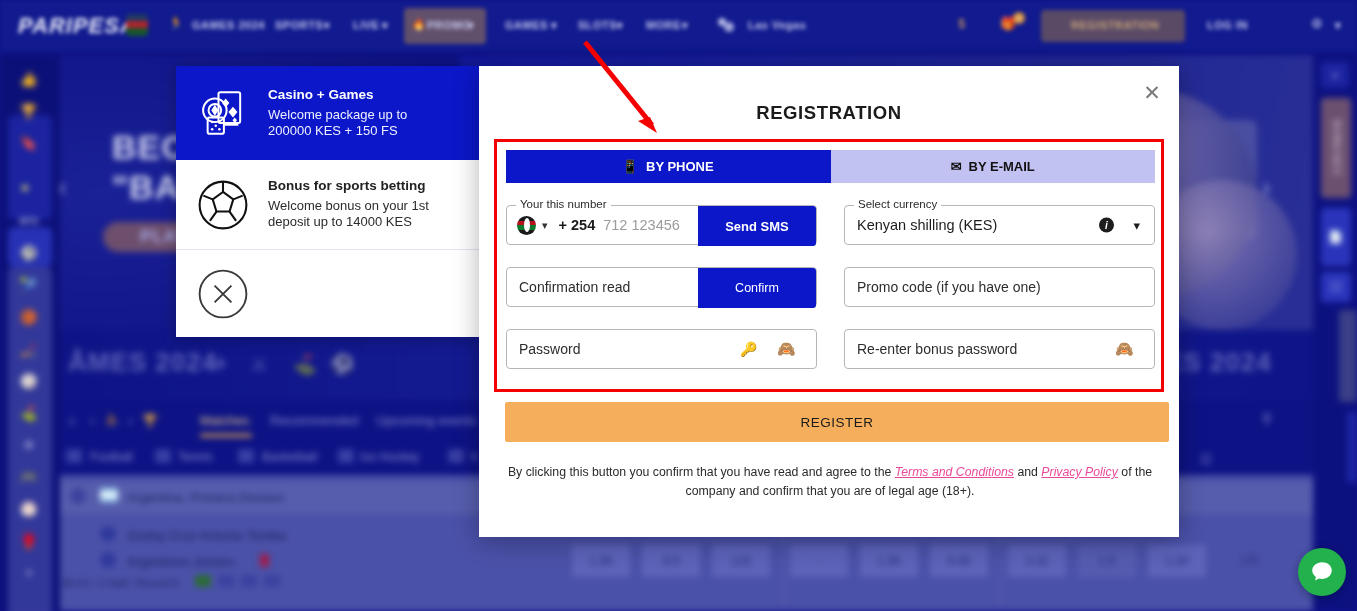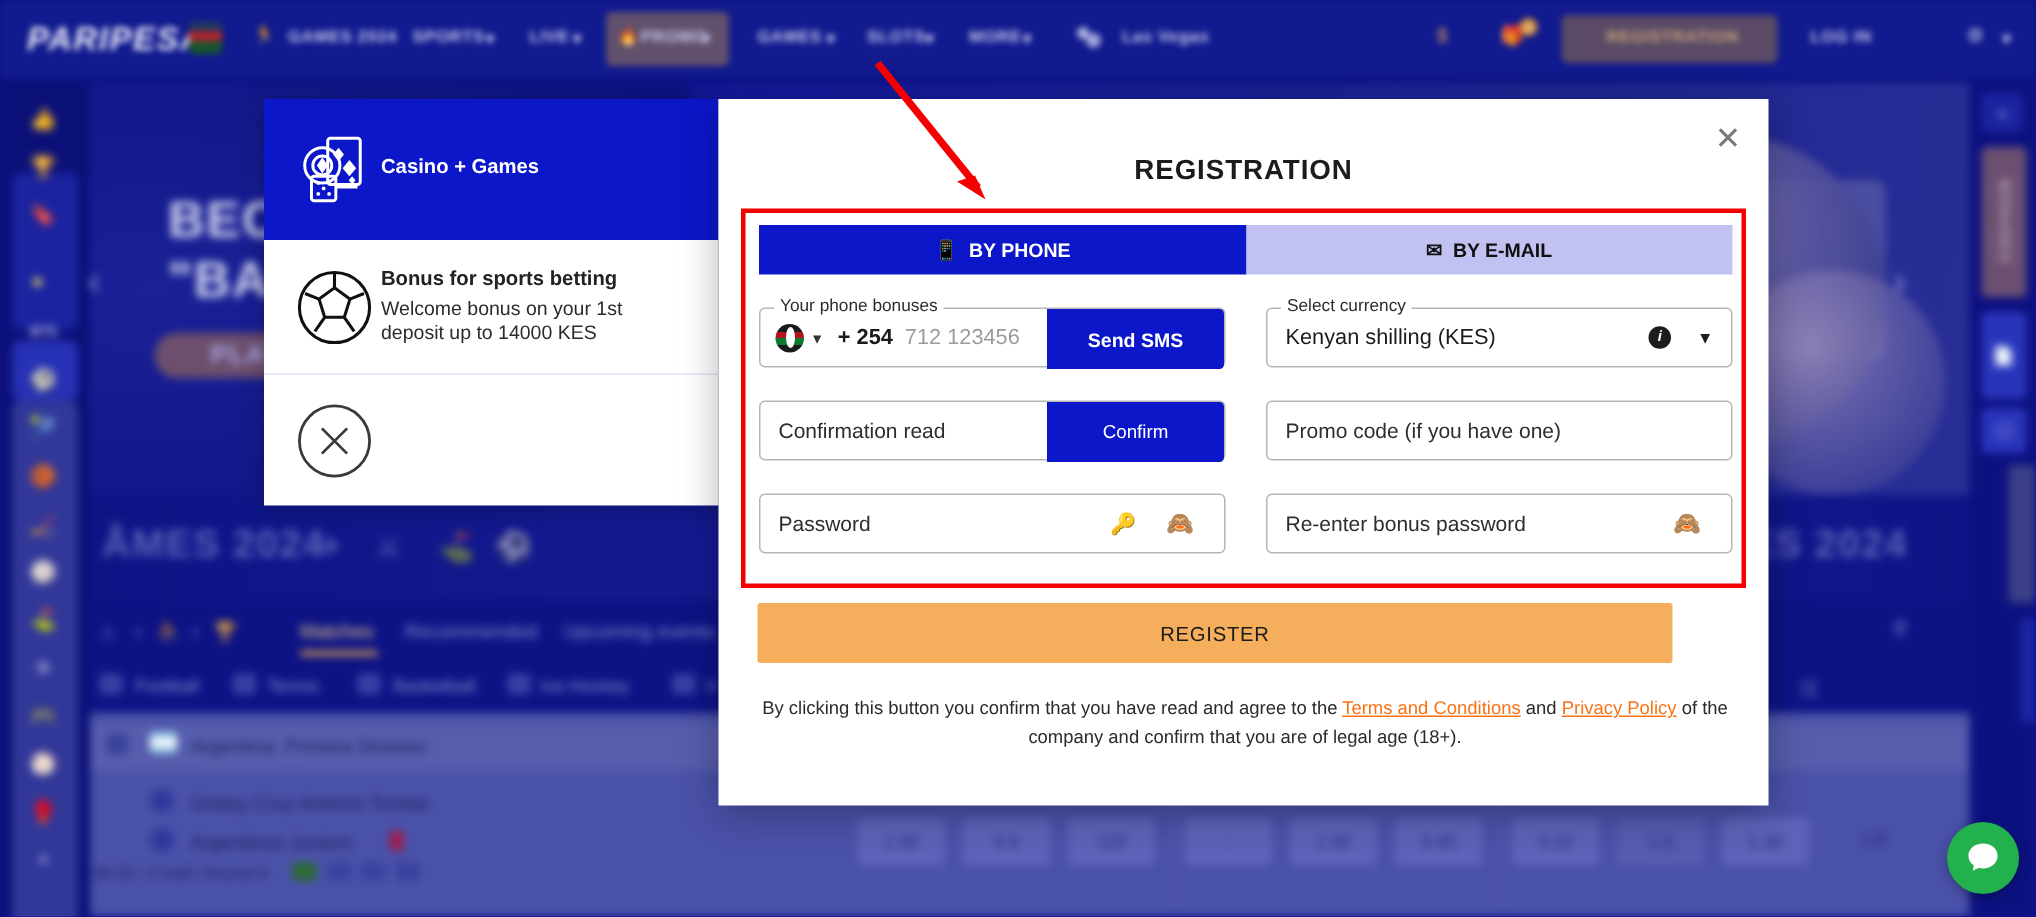--- a/index.html
+++ b/index.html
@@ -77,21 +77,21 @@
     background:linear-gradient(#1f3a63 30%,#b0242d 30%,#b0242d 62%,#18562c 62%);}
   .nv{position:absolute;top:19px;font-size:11px;font-weight:bold;color:#c8cbee;letter-spacing:.5px;white-space:nowrap;}
   .nv-promo-bg{position:absolute;left:404px;top:8px;width:82px;height:36px;background:#61506c;border-radius:4px;}
   .nv-reg-bg{position:absolute;left:1041px;top:10px;width:144px;height:32px;background:#5a4a66;border-radius:4px;}
   .nv-ic{position:absolute;top:16px;color:#cfd2f0;font-size:13px;}
   .nv-badge{position:absolute;left:1013px;top:12px;width:12px;height:12px;border-radius:50%;background:#d4903a;color:#fff;font-size:8px;display:flex;align-items:center;justify-content:center;}
   .lv-icon{position:absolute;left:713px;top:14px;width:26px;height:24px;opacity:.85;}
   
   #bonus-panel{position:absolute;left:176px;top:66px;width:303px;height:271px;background:#fff;
     box-shadow:0 2px 14px rgba(0,0,0,.25);overflow:hidden;}
-  .bonus-item{display:flex;align-items:center;padding:0 16px;height:90px;box-sizing:border-box;cursor:pointer;}
+  .bonus-item{display:flex;align-items:center;gap:14px;padding:0 16px;height:90px;box-sizing:border-box;cursor:pointer;}
   .bonus-item.first{height:94px;background:#0c17c9;color:#fff;}
   .bonus-item.second{height:90px;border-bottom:1px solid #e3e6f2;color:#222;}
   .bonus-item.third{height:87px;color:#222;}
   .bonus-ico{width:62px;height:62px;flex:0 0 62px;display:flex;align-items:center;justify-content:center;}
   .bonus-txt{line-height:1.25;}
   .bonus-title{font-size:13.5px;font-weight:bold;margin-bottom:3px;}
   .bonus-sub{font-size:13px;}
   .bonus-item.first .bonus-sub{color:#eef0ff;}
   .bonus-item.second .bonus-sub,.bonus-item.third .bonus-sub{color:#2b2b2b;}
   
@@ -123,24 +123,24 @@
     border:none;font-size:13px;font-weight:bold;cursor:pointer;border-radius:0 3px 3px 0;}
   .blue-btn.small{width:118px;font-size:12.5px;font-weight:normal;}
   .plain-input{height:40px;border:1px solid #b6b6b6;border-radius:4px;box-sizing:border-box;display:flex;align-items:center;background:#fff;position:relative;}
   .plain-input .ph{margin-left:12px;font-size:14px;color:#2d2d2d;}
   .cur-val{margin-left:12px;font-size:14.5px;color:#1c1c1c;}
   .info-i{position:absolute;right:40px;top:50%;transform:translateY(-50%);width:15px;height:15px;border-radius:50%;
     background:#1d1d1d;color:#fff;font-size:10px;font-weight:bold;display:flex;align-items:center;justify-content:center;font-style:italic;}
   .sel-chev{position:absolute;right:14px;top:50%;transform:translateY(-50%);color:#1d1d1d;font-size:13px;}
   .eye{position:absolute;top:50%;transform:translateY(-50%);font-size:15px;color:#2b2b2b;}
   .keyic{position:absolute;right:58px;top:50%;transform:translateY(-50%);font-size:14px;color:#1b1b1b;}
-  #register-btn{position:absolute;left:505px;top:402px;width:610px;height:40px;background:#f5ae5c;border:none;
+  #register-btn{position:absolute;left:505px;top:402px;width:664px;height:40px;background:#f5ae5c;border:none;
     font-size:13.5px;color:#1b1b1b;letter-spacing:.5px;cursor:pointer;border-radius:2px;}
   #terms{position:absolute;left:505px;top:463px;width:650px;text-align:center;font-size:12.3px;color:#2b2b2b;line-height:1.55;}
-  #terms a{color:#f97316;text-decoration:underline;}
+  #terms a{color:#ec4899;text-decoration:underline;font-style:italic;}
   
   #arrow{position:absolute;left:560px;top:25px;width:130px;height:125px;pointer-events:none;}
   
   #chat{position:absolute;left:1298px;top:548px;width:48px;height:48px;border-radius:50%;background:#22b14c;
     display:flex;align-items:center;justify-content:center;box-shadow:0 2px 8px rgba(0,0,0,.3);cursor:pointer;}
 </style>
 </head>
 <body>
 
 <div id="bg-page">
@@ -302,20 +302,22 @@
         <circle cx="19" cy="41" r="1.4" fill="#fff" stroke="none"></circle>
         <circle cx="27" cy="41" r="1.4" fill="#fff" stroke="none"></circle>
         <circle cx="23" cy="45" r="1.4" fill="#fff" stroke="none"></circle>
         <circle cx="19" cy="49" r="1.4" fill="#fff" stroke="none"></circle>
         <circle cx="27" cy="49" r="1.4" fill="#fff" stroke="none"></circle>
         <path d="M32 44 h16"></path>
       </svg>
     </div>
     <div class="bonus-txt">
       <div class="bonus-title">Casino + Games</div>
+      <div class="bonus-sub" style="white-space:pre-line;">Welcome package up to
+200000 KES + 150 FS</div>
     </div>
   </div>
   <div class="bonus-item second">
     <div class="bonus-ico">
       <svg viewBox="0 0 62 62" width="58" height="58" fill="none" stroke="#111" stroke-width="2.2">
         <circle cx="31" cy="31" r="25"></circle>
         <path d="M31 17 l11 8 -4 13 -14 0 -4-13z" fill="#111" stroke="none" opacity="0"></path>
         <path d="M31 17 l11 8 -4 13 -14 0 -4-13z"></path>
         <path d="M31 6 v11M42 25 l10-4M38 38 l7 10M24 38 l-7 10M20 25 l-10-4"></path>
       </svg>
@@ -349,21 +351,21 @@
       </div>
       <div class="tab inactive">
         <span>✉</span>
         <span>BY E-MAIL</span>
       </div>
     </div>
 
     <div class="row">
       <div class="col">
         <div class="fieldset">
-          <span class="legend">Your phone bonuses</span>
+          <span class="legend">Your this number</span>
           <span class="flag"></span>
           <span class="chev">▾</span>
           <span class="dialcode">+ 254</span>
           <span class="phoneph">712 123456</span>
           <button class="blue-btn">Send SMS</button>
         </div>
       </div>
       <div class="col">
         <div class="fieldset">
           <span class="legend">Select currency</span>

